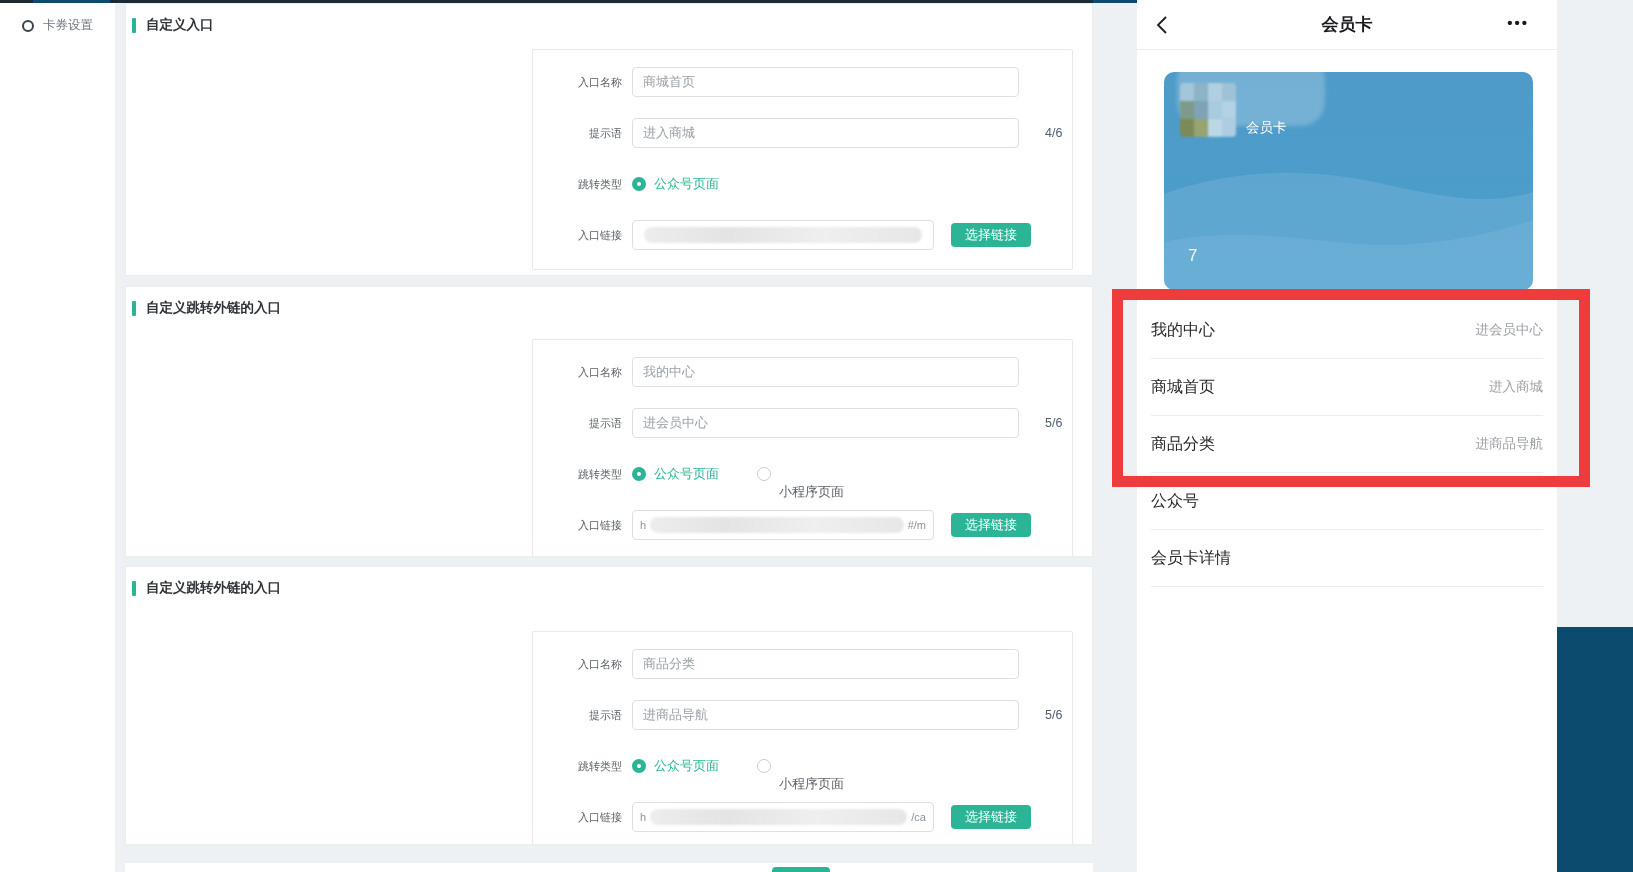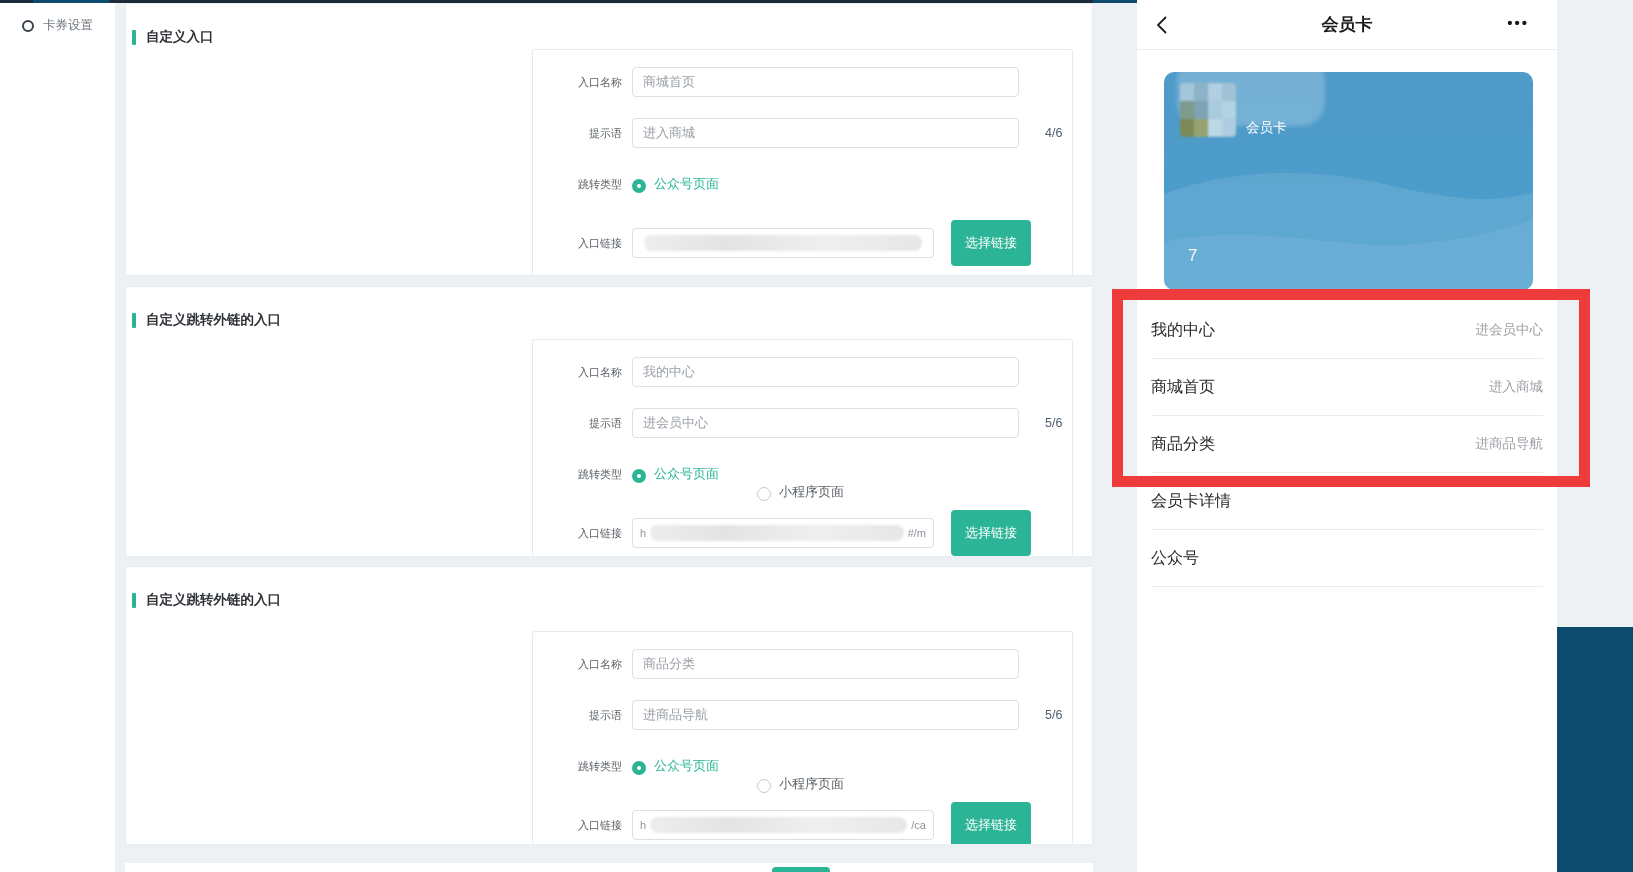--- a/index.html
+++ b/index.html
@@ -18,44 +18,44 @@
   .radio-ring { width:12px; height:12px; border:2px solid #39424d; border-radius:50%; background:#fff; flex:0 0 auto; }
 
   
   .main { position:absolute; left:115px; top:3px; width:1022px; height:869px; background:#eef1f4; }
 
   .card { position:absolute; left:10px; width:968px; background:#ffffff; border:1px solid #e9edf0; overflow:hidden; }
   .card1 { top:0;   height:273px; }
   .card2 { top:283px; height:271px; }
   .card3 { top:563px; height:279px; }
 
-  .sec-head { position:absolute; left:6px; top:24px; display:flex; align-items:center; gap:10px; }
+  .sec-head { position:absolute; left:6px; top:12px; display:flex; align-items:center; gap:10px; }
   .sec-bar { width:4px; height:15px; background:#2bb596; border-radius:1px; }
   .sec-title { font-size:13.5px; font-weight:bold; color:#2f3338; }
 
   .form-box { position:absolute; left:406px; width:541px; border:1px solid #e9e9ec; background:#fff; border-radius:2px; padding:17px 0; }
   .fb1 { top:45px; } .fb2 { top:52px; } .fb3 { top:64px; }
   .frow { display:flex; align-items:center; margin:0 0 21px 0; }
   .frow:last-child { margin-bottom:2px; }
   .flabel { width:99px; text-align:right; font-size:11px; color:#5c6268; padding-right:10px; flex:0 0 auto; }
   .finput { width:387px; height:30px; border:1px solid #dcdfe6; border-radius:4px; background:#fff; display:flex; align-items:center; padding:0 10px; font-size:13px; color:#9aa0a8; }
   .fcounter { font-size:12.5px; color:#4d5d70; margin-left:26px; }
 
   .radio-group { display:flex; align-items:center; gap:38px; height:30px; }
-  .radio-opt { display:flex; align-items:flex-end; gap:8px; font-size:13px; cursor:pointer; }
+  .radio-opt { display:flex; align-items:center; gap:8px; font-size:13px; cursor:pointer; }
   .rdot-on { width:14px; height:14px; border-radius:50%; background:#2bb596; position:relative; flex:0 0 auto; }
   .rdot-on::after { content:""; position:absolute; left:5px; top:5px; width:4px; height:4px; border-radius:50%; background:#fff; }
   .rdot-off { width:14px; height:14px; border-radius:50%; background:#fff; border:1px solid #c6cad1; flex:0 0 auto; }
   .radio-on-label { color:#2bb596; }
   .radio-off-label { color:#5c6268;margin-top:36px; }
 
   .link-input { width:302px; height:30px; border:1px solid #dcdfe6; border-radius:4px; background:#fff; display:flex; align-items:center; padding:0 7px; gap:4px; }
   .blur-bar { flex:1; height:16px; border-radius:8px; background:linear-gradient(90deg,#ededed,#e4e4e4 30%,#efefef 65%,#e7e7e7); filter:blur(1px); }
   .link-frag { font-size:11px; color:#8d949c; flex:0 0 auto; }
-  .choose-btn { margin-left:17px; width:80px; height:46px; background:#2bb596; color:#ffffff; font-size:13px; border:none; border-radius:4px; cursor:pointer; }
+  .choose-btn { margin-left:17px; width:80px; height:24px; background:#2bb596; color:#ffffff; font-size:13px; border:none; border-radius:4px; cursor:pointer; }
 
   
   .footer-bar { position:absolute; left:10px; top:860px; width:968px; height:9px; background:#ffffff; }
   .save-btn-sliver { position:absolute; left:647px; top:4px; width:58px; height:8px; background:#2bb596; border-radius:4px 4px 0 0; border:none; cursor:pointer; }
 
   
   .preview-wrap { position:absolute; left:1137px; top:0; width:496px; height:627px; background:#eef1f4; }
   .phone { position:absolute; left:0; top:0; width:420px; height:872px; background:#ffffff; }
   .ph-header { position:absolute; left:0; top:0; width:420px; height:50px; background:#ffffff; border-bottom:1px solid #ededed; }
   .ph-back { position:absolute; left:14px; top:13px; width:24px; height:24px; cursor:pointer; }
@@ -265,26 +265,26 @@
         </div>
         <div class="prow">
           <span class="prow-left">商城首页</span>
           <span class="prow-right">进入商城</span>
         </div>
         <div class="prow">
           <span class="prow-left">商品分类</span>
           <span class="prow-right">进商品导航</span>
         </div>
         <div class="prow">
+          <span class="prow-left">公众号</span>
+          <span class="prow-right"></span>
+        </div>
+        <div class="prow">
           <span class="prow-left">会员卡详情</span>
           <span class="prow-right"></span>
         </div>
-        <div class="prow">
-          <span class="prow-left">公众号</span>
-          <span class="prow-right"></span>
-        </div>
       </div>
     </div>
   </div>
 
   <div class="red-box"></div>
 
 </div>
 
 </body></html>

